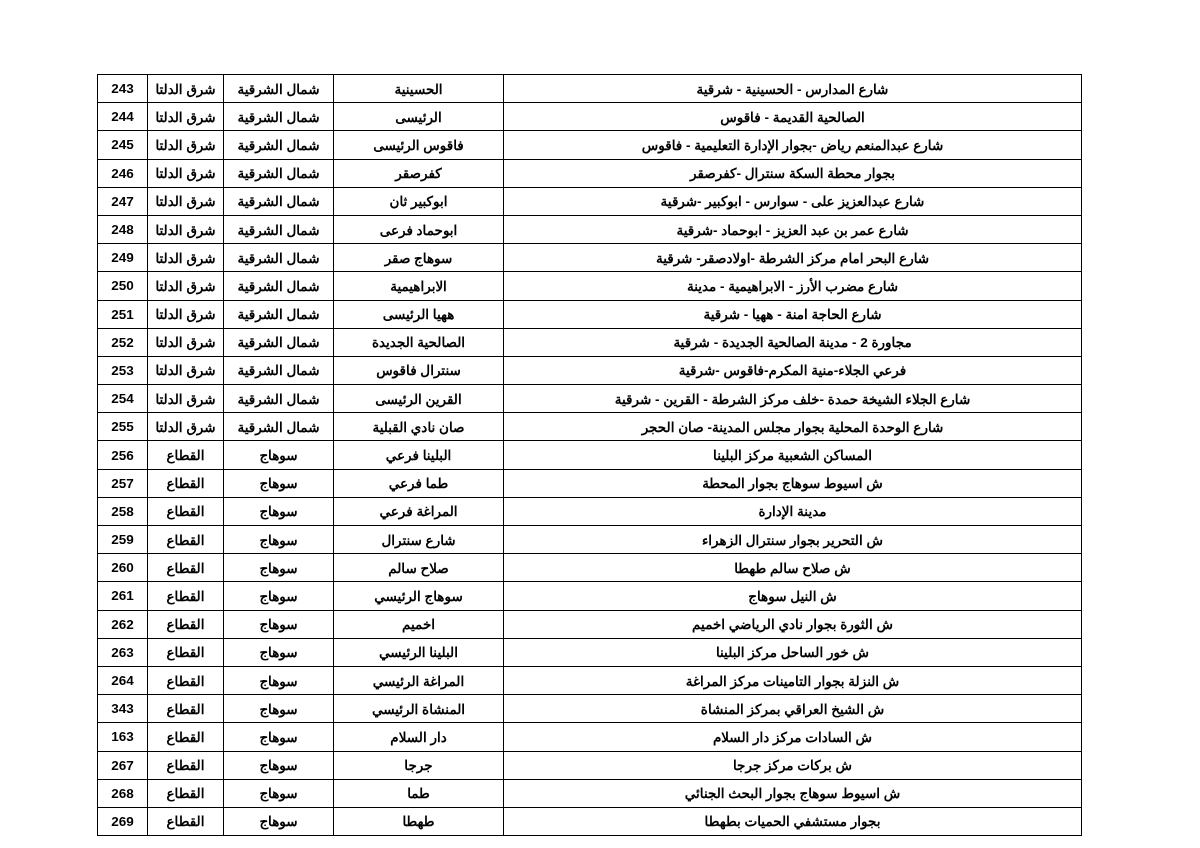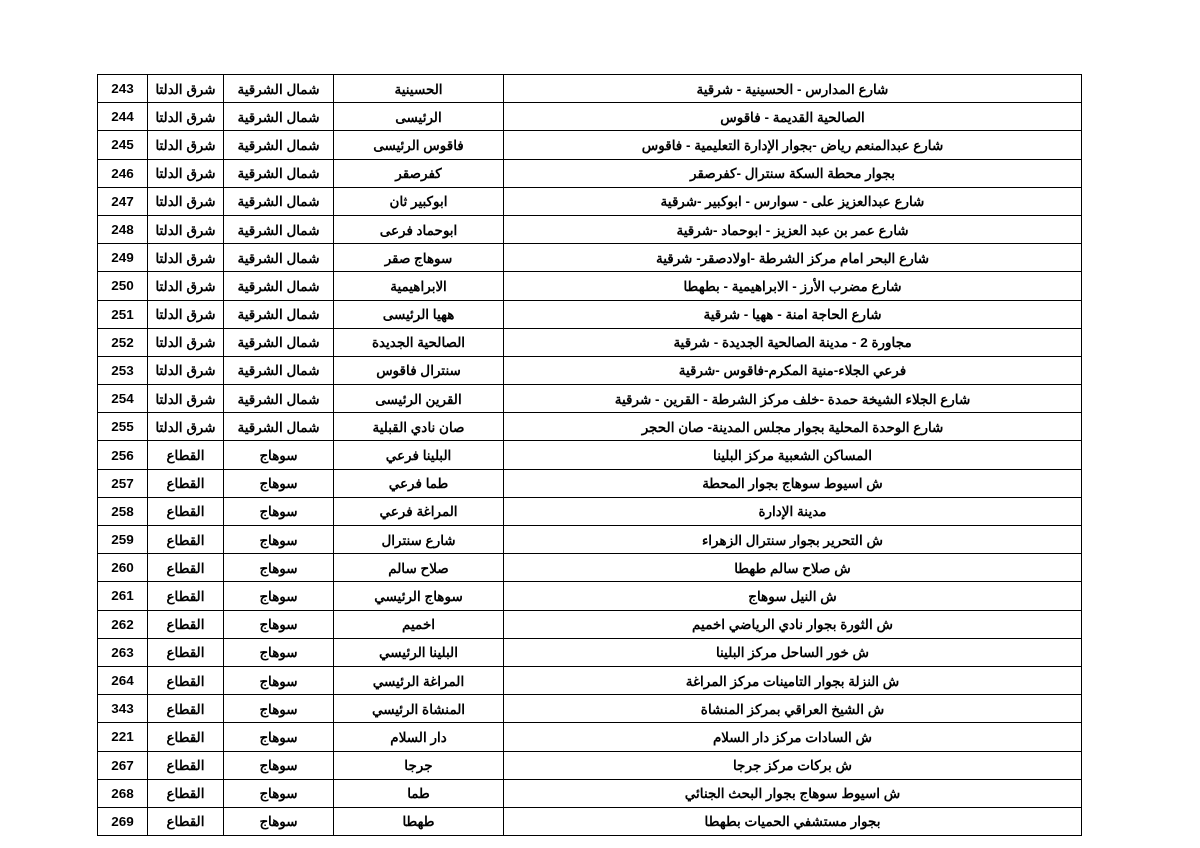--- a/index.html
+++ b/index.html
@@ -116,21 +116,21 @@
             <td class="num">248</td>
           </tr>
           <tr>
             <td class="addr">شارع البحر امام مركز الشرطة -اولادصقر- شرقية</td>
             <td class="name">سوهاج صقر</td>
             <td class="gov">شمال الشرقية</td>
             <td class="region">شرق الدلتا</td>
             <td class="num">249</td>
           </tr>
           <tr>
-            <td class="addr">شارع مضرب الأرز - الابراهيمية - بطهطا</td>
+            <td class="addr">شارع مضرب الأرز - الابراهيمية - مدينة</td>
             <td class="name">الابراهيمية</td>
             <td class="gov">شمال الشرقية</td>
             <td class="region">شرق الدلتا</td>
             <td class="num">250</td>
           </tr>
           <tr>
             <td class="addr">شارع الحاجة امنة - ههيا - شرقية</td>
             <td class="name">ههيا الرئيسى</td>
             <td class="gov">شمال الشرقية</td>
             <td class="region">شرق الدلتا</td>
@@ -232,21 +232,21 @@
             <td class="name">المنشاة الرئيسي</td>
             <td class="gov">سوهاج</td>
             <td class="region">القطاع</td>
             <td class="num">343</td>
           </tr>
           <tr>
             <td class="addr">ش السادات مركز دار السلام</td>
             <td class="name">دار السلام</td>
             <td class="gov">سوهاج</td>
             <td class="region">القطاع</td>
-            <td class="num">221</td>
+            <td class="num">163</td>
           </tr>
           <tr>
             <td class="addr">ش بركات مركز جرجا</td>
             <td class="name">جرجا</td>
             <td class="gov">سوهاج</td>
             <td class="region">القطاع</td>
             <td class="num">267</td>
           </tr>
           <tr>
             <td class="addr">ش اسيوط سوهاج بجوار البحث الجنائي</td>

